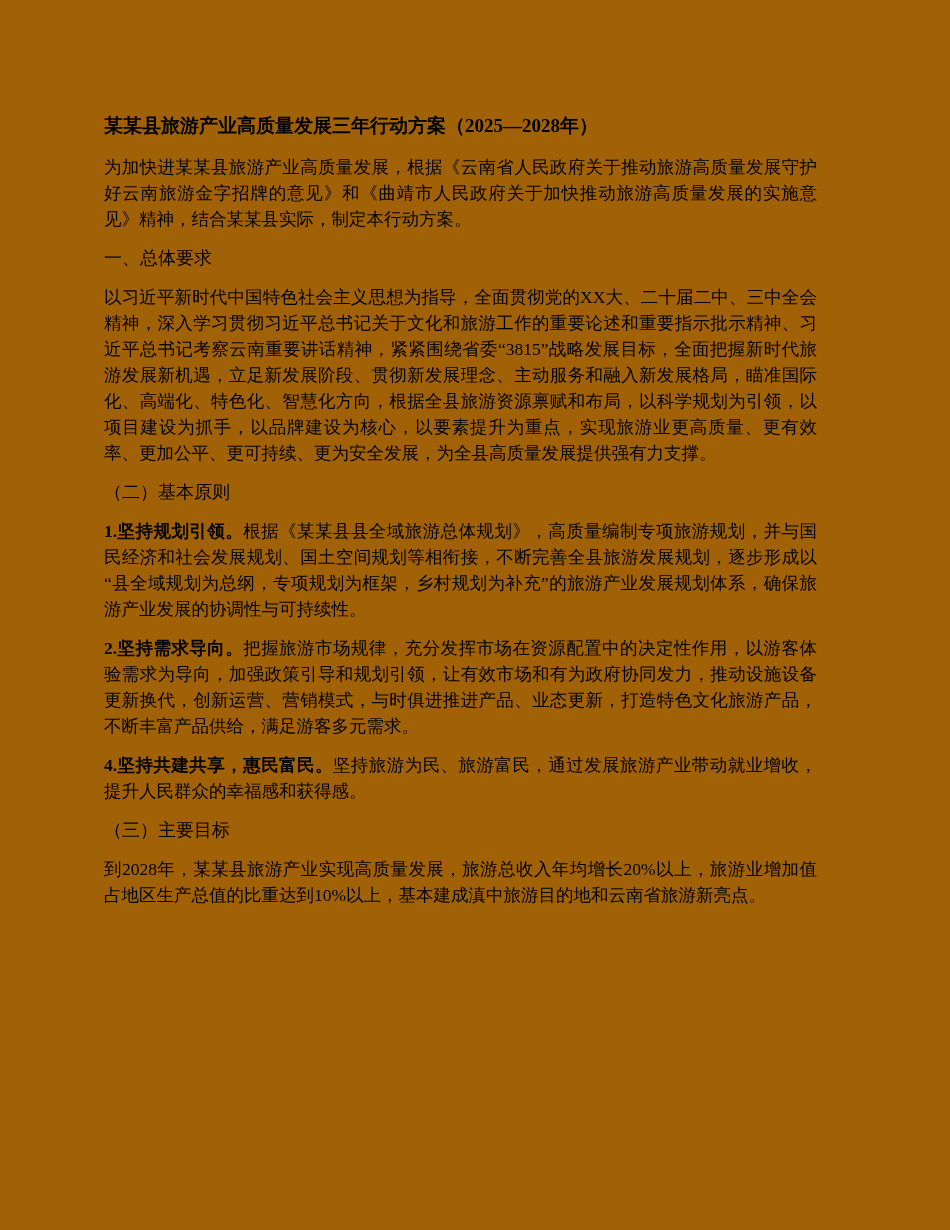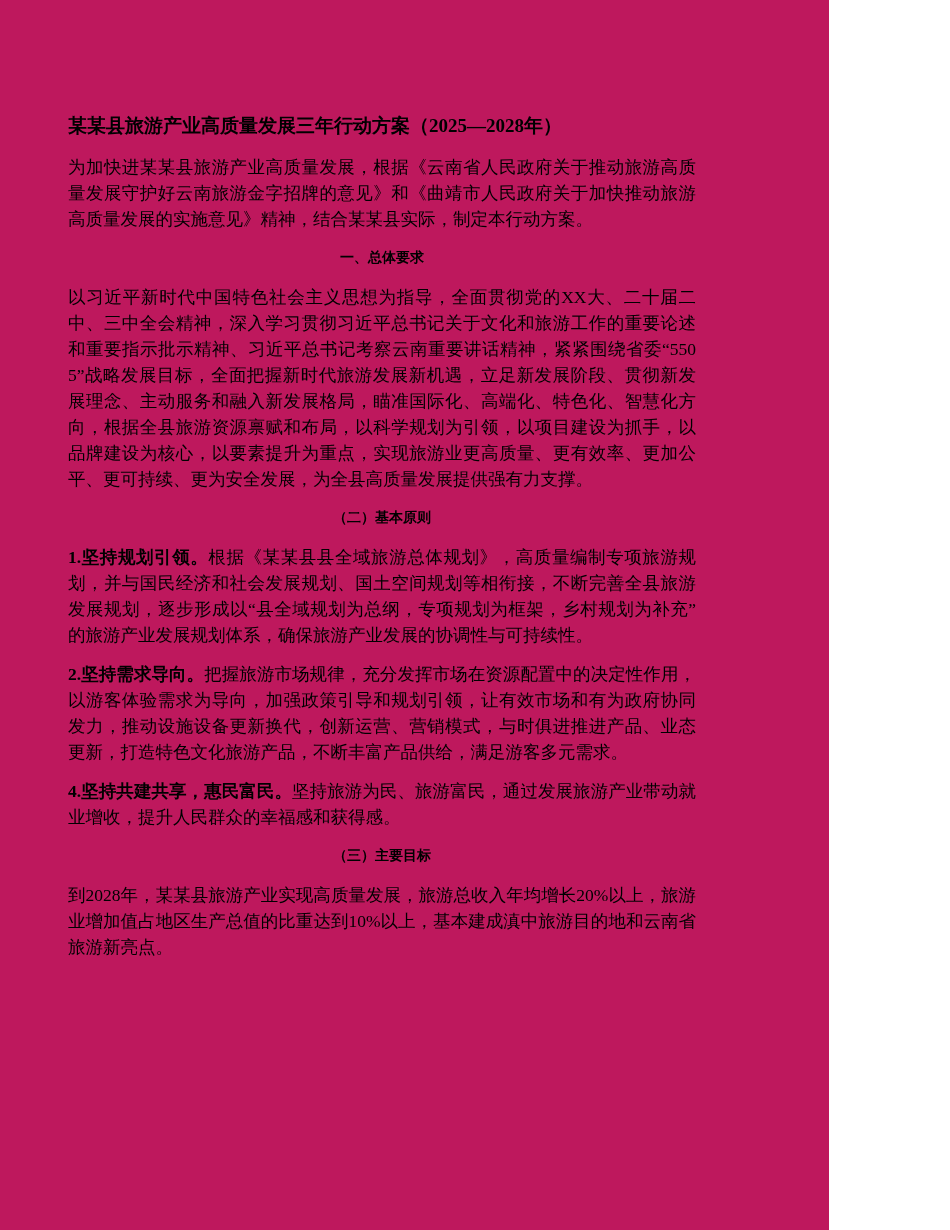--- a/index.html
+++ b/index.html
@@ -10,64 +10,64 @@
   body {
     width: 950px;
     height: 1230px;
     overflow: hidden;
     color: #000000;
     
     font-family: "Liberation Serif", "Liberation Sans", sans-serif;
   }
   .page {
     box-sizing: border-box;
-    width: 829px;
+    width: 950px;
     height: 1230px;
-    padding: 112px 133px 0 68px;
-    background: #be185d;
+    padding: 112px 133px 0 104px;
+    background: #a16207;
   }
   .doc-title {
     font-size: 19px;
     font-weight: bold;
     line-height: 27px;
     margin: 0 0 15px 0;
     text-align: left;
   }
   .para {
     font-size: 17.5px;
     line-height: 26px;
     margin: 0 0 13px 0;
     text-align: justify;
     text-justify: inter-ideograph;
     word-break: break-all;
   }
   .hd {
-    font-size: 14px;
-    font-weight: bold;
+    font-size: 18px;
+    font-weight: normal;
     line-height: 26px;
     margin: 0 0 13px 0;
-    text-align: center;
+    text-align: left;
   }
   .lead {
     font-weight: bold;
   }
 </style>
 </head>
 <body>
 
 <div class="page">
 
   <h1 class="doc-title">某某县旅游产业高质量发展三年行动方案（2025—2028年）</h1>
 
   <p class="para">为加快进某某县旅游产业高质量发展，根据《云南省人民政府关于推动旅游高质量发展守护好云南旅游金字招牌的意见》和《曲靖市人民政府关于加快推动旅游高质量发展的实施意见》精神，结合某某县实际，制定本行动方案。</p>
 
   <h2 class="hd">一、总体要求</h2>
 
 
-  <p class="para">以习近平新时代中国特色社会主义思想为指导，全面贯彻党的XX大、二十届二中、三中全会精神，深入学习贯彻习近平总书记关于文化和旅游工作的重要论述和重要指示批示精神、习近平总书记考察云南重要讲话精神，紧紧围绕省委“5505”战略发展目标，全面把握新时代旅游发展新机遇，立足新发展阶段、贯彻新发展理念、主动服务和融入新发展格局，瞄准国际化、高端化、特色化、智慧化方向，根据全县旅游资源禀赋和布局，以科学规划为引领，以项目建设为抓手，以品牌建设为核心，以要素提升为重点，实现旅游业更高质量、更有效率、更加公平、更可持续、更为安全发展，为全县高质量发展提供强有力支撑。</p>
+  <p class="para">以习近平新时代中国特色社会主义思想为指导，全面贯彻党的XX大、二十届二中、三中全会精神，深入学习贯彻习近平总书记关于文化和旅游工作的重要论述和重要指示批示精神、习近平总书记考察云南重要讲话精神，紧紧围绕省委“3815”战略发展目标，全面把握新时代旅游发展新机遇，立足新发展阶段、贯彻新发展理念、主动服务和融入新发展格局，瞄准国际化、高端化、特色化、智慧化方向，根据全县旅游资源禀赋和布局，以科学规划为引领，以项目建设为抓手，以品牌建设为核心，以要素提升为重点，实现旅游业更高质量、更有效率、更加公平、更可持续、更为安全发展，为全县高质量发展提供强有力支撑。</p>
 
   <h3 class="hd">（二）基本原则</h3>
 
   <p class="para">
     <span class="lead">1.坚持规划引领。</span><span>根据《某某县县全域旅游总体规划》，高质量编制专项旅游规划，并与国民经济和社会发展规划、国土空间规划等相衔接，不断完善全县旅游发展规划，逐步形成以“县全域规划为总纲，专项规划为框架，乡村规划为补充”的旅游产业发展规划体系，确保旅游产业发展的协调性与可持续性。</span>
   </p>
 
   <p class="para">
     <span class="lead">2.坚持需求导向。</span><span>把握旅游市场规律，充分发挥市场在资源配置中的决定性作用，以游客体验需求为导向，加强政策引导和规划引领，让有效市场和有为政府协同发力，推动设施设备更新换代，创新运营、营销模式，与时俱进推进产品、业态更新，打造特色文化旅游产品，不断丰富产品供给，满足游客多元需求。</span>
   </p>

